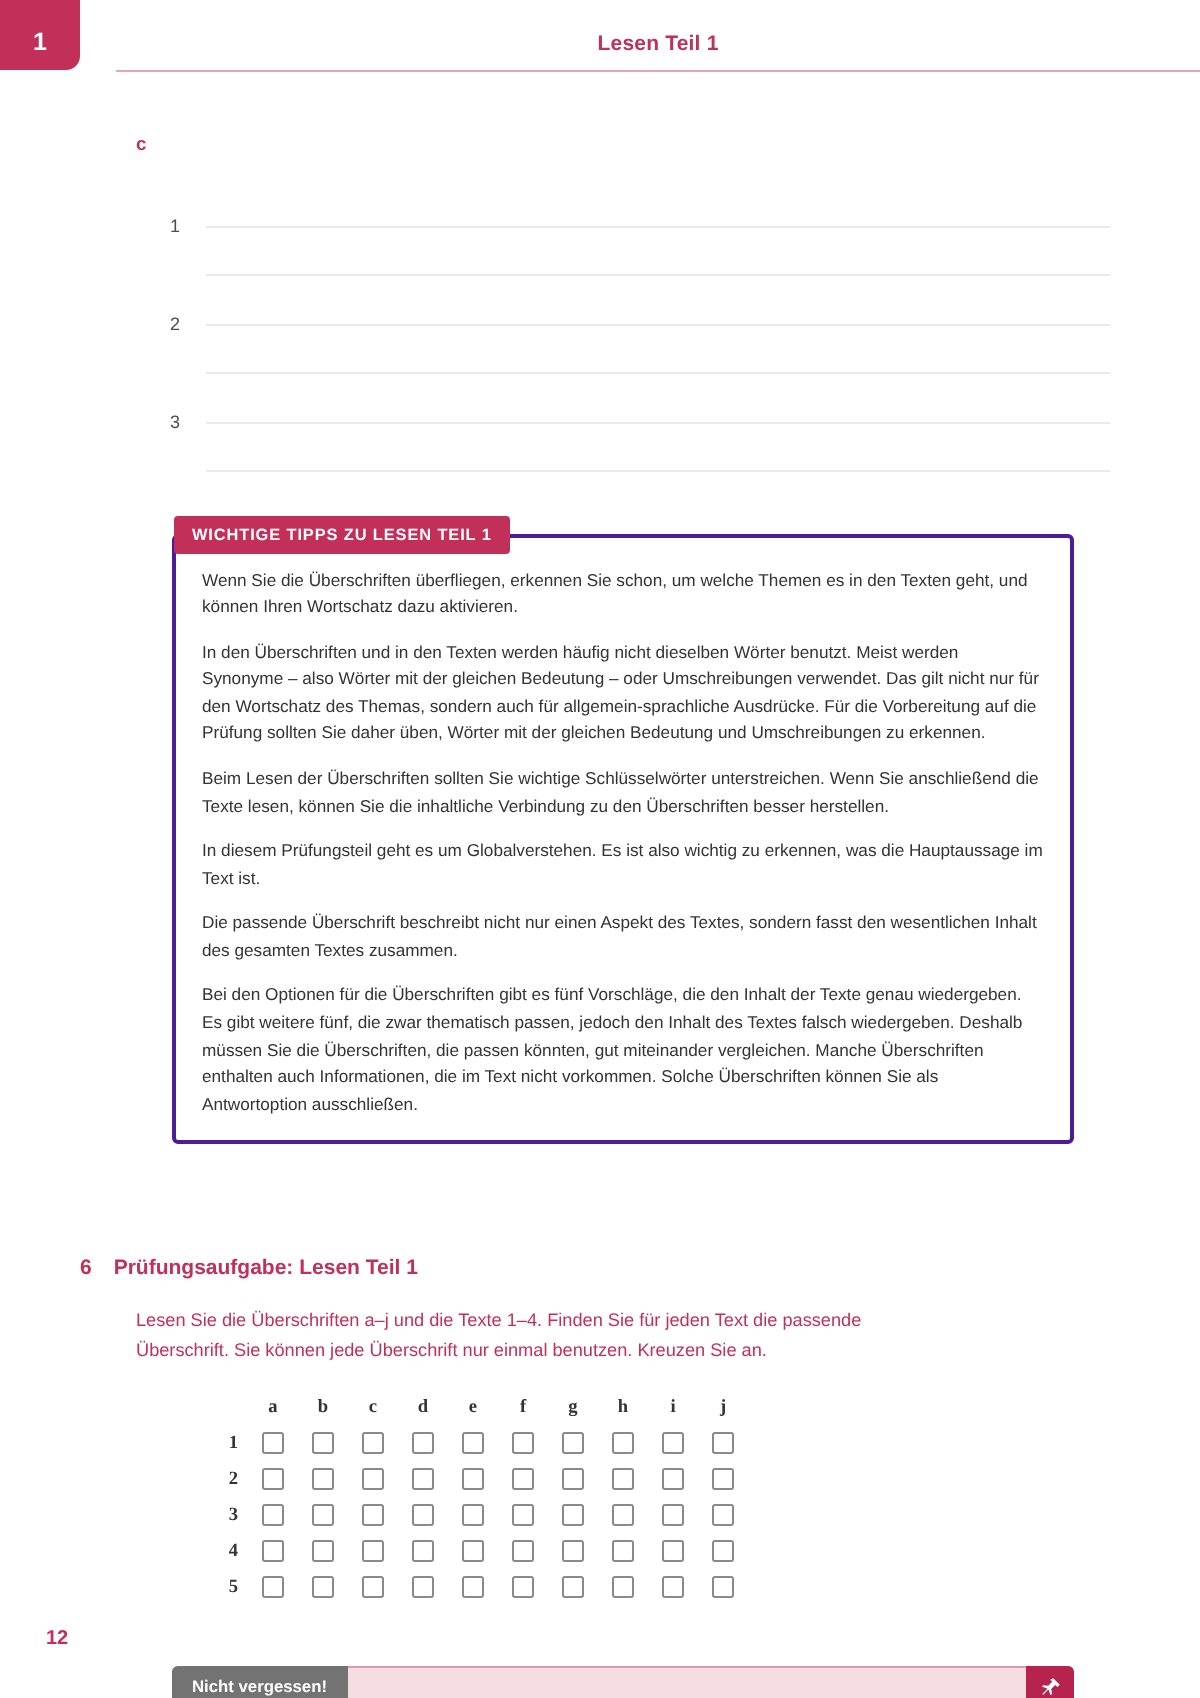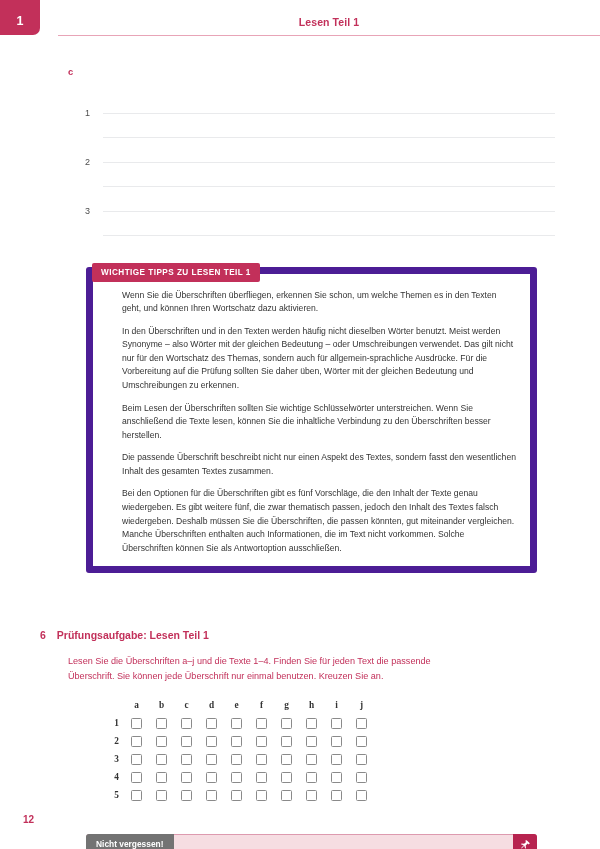--- a/index.html
+++ b/index.html
@@ -97,39 +97,39 @@
   .rule-line {
     height: 24px;
     border-bottom: 1px solid #e9eaec;
   }
   .rule-line.first { height: 25px; }
 
   
   .tips-box {
     position: relative;
     margin: 31px 63px 0 86px;
-    border: 7px solid #4c1d95;
+    border: 2px solid #4c1d95;
     border-radius: 3px;
     background: #ffffff;
     padding: 15px 13px 11px 13px;
   }
   .tips-header {
     position: absolute;
     top: -11px;
     left: -1px;
     background: #c2305a;
     color: #ffffff;
     font-size: 8.2px;
     font-weight: bold;
     letter-spacing: 0.45px;
     padding: 5px 9px 5px 9px;
     border-radius: 2px;
   }
   .tips-body p {
-    margin: 0 0 9px 16px;
+    margin: 0 0 9px 0;
     color: #333333;
     font-size: 8.6px;
     line-height: 1.58;
   }
   .tips-body p:last-child { margin-bottom: 0; }
 
   
   .section6 {
     margin-top: 30px;
     padding-left: 40px;
@@ -285,20 +285,21 @@
       </div>
     </div>
   </div>
 
 <div class="tips-box">
   <div class="tips-header">WICHTIGE TIPPS ZU LESEN TEIL 1</div>
   <div class="tips-body" id="tips-body">
       <p>Wenn Sie die Überschriften überfliegen, erkennen Sie schon, um welche Themen es in den Texten geht, und können Ihren Wortschatz dazu aktivieren.</p>
       <p>In den Überschriften und in den Texten werden häufig nicht dieselben Wörter benutzt. Meist werden Synonyme – also Wörter mit der gleichen Bedeutung – oder Umschreibungen verwendet. Das gilt nicht nur für den Wortschatz des Themas, sondern auch für allgemein-sprachliche Ausdrücke. Für die Vorbereitung auf die Prüfung sollten Sie daher üben, Wörter mit der gleichen Bedeutung und Umschreibungen zu erkennen.</p>
       <p>Beim Lesen der Überschriften sollten Sie wichtige Schlüsselwörter unterstreichen. Wenn Sie anschließend die Texte lesen, können Sie die inhaltliche Verbindung zu den Überschriften besser herstellen.</p>
+      <p>In diesem Prüfungsteil geht es um Globalverstehen. Es ist also wichtig zu erkennen, was die Hauptaussage im Text ist.</p>
       <p>Die passende Überschrift beschreibt nicht nur einen Aspekt des Textes, sondern fasst den wesentlichen Inhalt des gesamten Textes zusammen.</p>
       <p>Bei den Optionen für die Überschriften gibt es fünf Vorschläge, die den Inhalt der Texte genau wiedergeben. Es gibt weitere fünf, die zwar thematisch passen, jedoch den Inhalt des Textes falsch wiedergeben. Deshalb müssen Sie die Überschriften, die passen könnten, gut miteinander vergleichen. Manche Überschriften enthalten auch Informationen, die im Text nicht vorkommen. Solche Überschriften können Sie als Antwortoption ausschließen.</p>
     </div>
 </div>
 
 <div class="section6">
   <div class="section6-head">
     <span class="section6-num">6</span>
     <span class="section6-title">Prüfungsaufgabe: Lesen Teil 1</span>
   </div>

